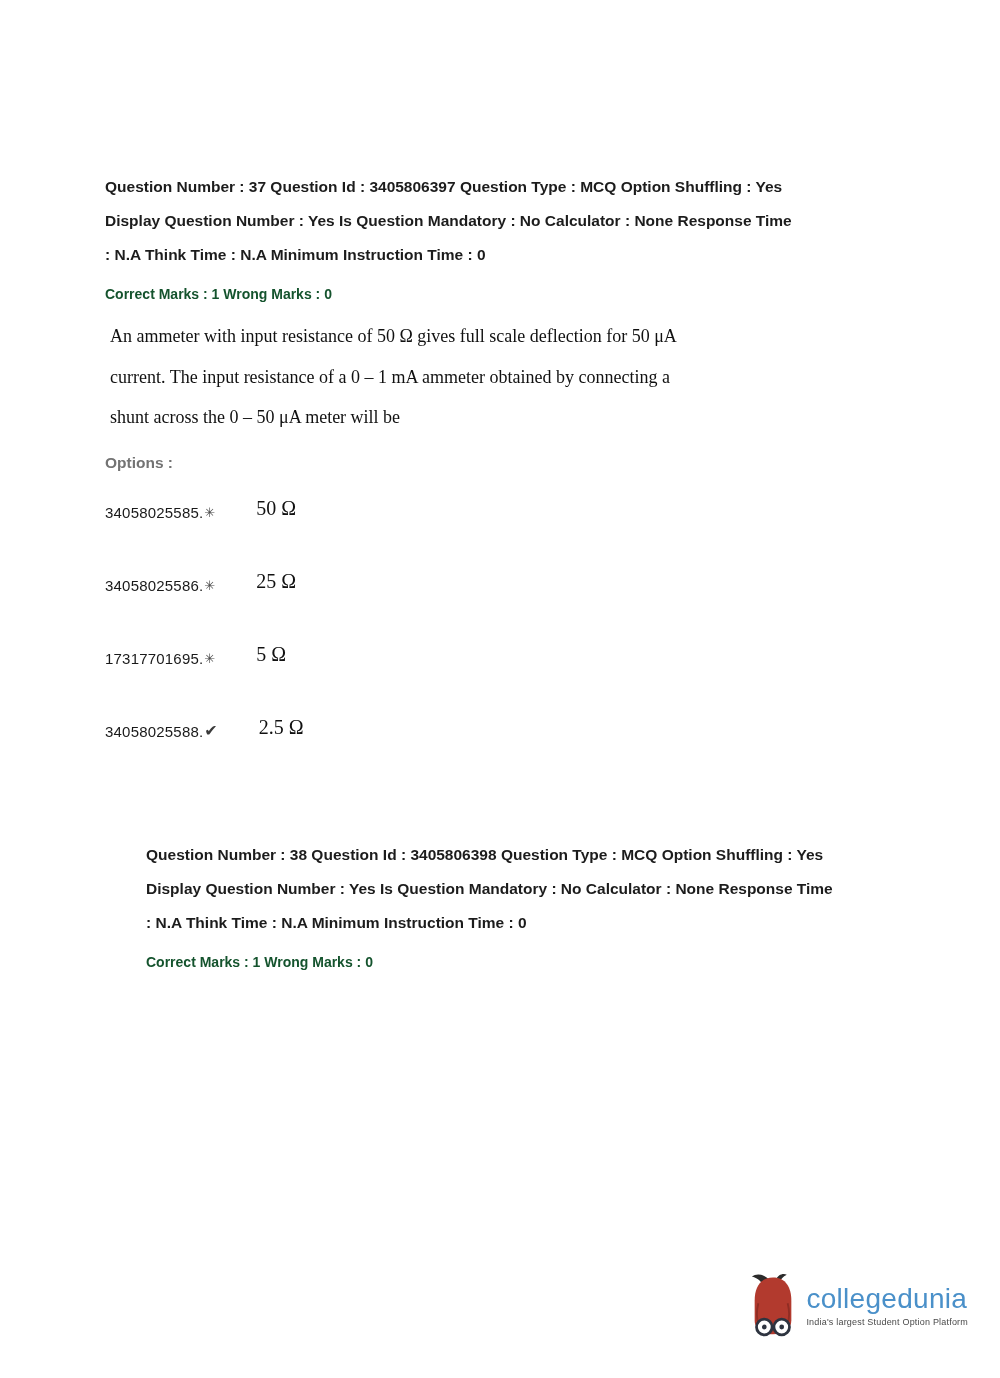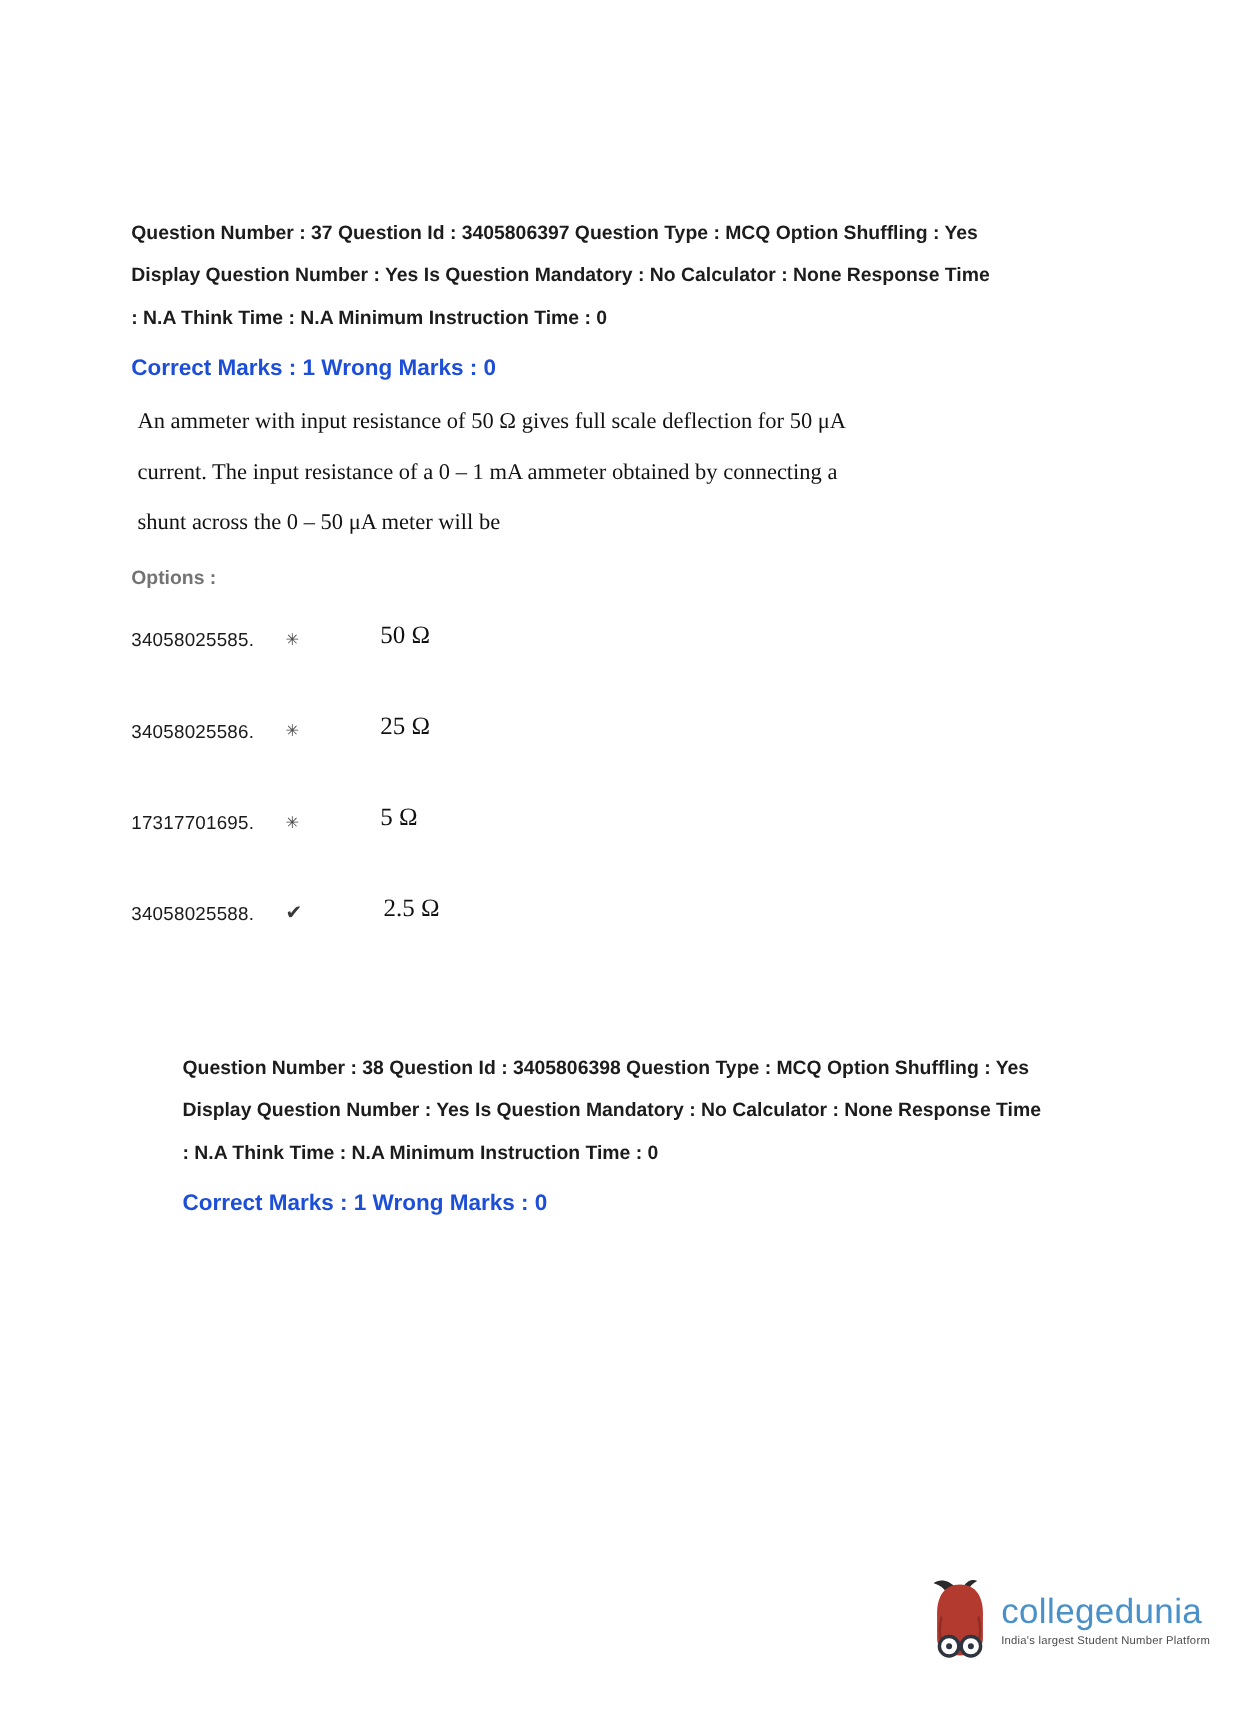--- a/index.html
+++ b/index.html
@@ -20,24 +20,24 @@
   }
 
   .qheader .hline {
     font-weight:700;
     font-size:15.5px;
     line-height:34px;
     color:#1c1c1c;
   }
   .marks-line {
     font-weight:700;
-    font-size:18px;
+    font-size:14px;
     line-height:34px;
     margin-top:5px;
-    color:#1d4ed8;
+    color:#14532d;
   }
 
   .qbody {
     font-family:"Liberation Serif", serif;
     font-size:18px;
     line-height:40.5px;
     margin-top:5px;
     padding-left:5px;
     color:#111;
   }
@@ -45,21 +45,21 @@
   .options-label {
     font-weight:700;
     font-size:15.5px;
     margin-top:16px;
     color:#737373;
   }
 
   .option-row {
     display:flex;
     align-items:baseline;
-    gap:25px;
+    gap:1px;
   }
   .option-row.first { margin-top:28px; }
   .option-row.rest  { margin-top:50px; }
 
   .opt-id {
     font-size:15px;
     color:#1a1a1a;
     letter-spacing:0.2px;
   }
   .opt-mark {
@@ -80,21 +80,21 @@
     top:-3px;
     margin-left:40px;
   }
 
   .question-block.second { margin-top:96px;margin-left:41px; }
 
   
   .footer-logo {
     position:absolute;
     right:32px;
-    bottom:50px;
+    bottom:40px;
     display:flex;
     align-items:center;
     gap:10px;
   }
   .mascot { width:46px; height:66px; flex:0 0 auto; }
   .brand-text-wrap { display:flex; flex-direction:column; }
   .brand-name {
     font-size:28px;
     color:#4a90c9;
     letter-spacing:0.3px;
@@ -177,16 +177,16 @@
       <path d="M41 34 C43 42 43 50 41 56" stroke="#8f2d24" stroke-width="2" fill="none"></path>
 
       <circle cx="15.5" cy="60" r="8.5" fill="#ffffff" stroke="#2e3440" stroke-width="3"></circle>
       <circle cx="34.5" cy="60" r="8.5" fill="#ffffff" stroke="#2e3440" stroke-width="3"></circle>
       <line x1="24" y1="60" x2="26" y2="60" stroke="#2e3440" stroke-width="3"></line>
       <circle cx="15.5" cy="60" r="2.6" fill="#2e3440"></circle>
       <circle cx="34.5" cy="60" r="2.6" fill="#2e3440"></circle>
     </svg>
     <div class="brand-text-wrap">
       <div class="brand-name">collegedunia</div>
-      <div class="brand-tagline">India's largest Student Number Platform</div>
+      <div class="brand-tagline">India's largest Student Option Platform</div>
     </div>
   </div>
 </div>
 
 </body></html>

